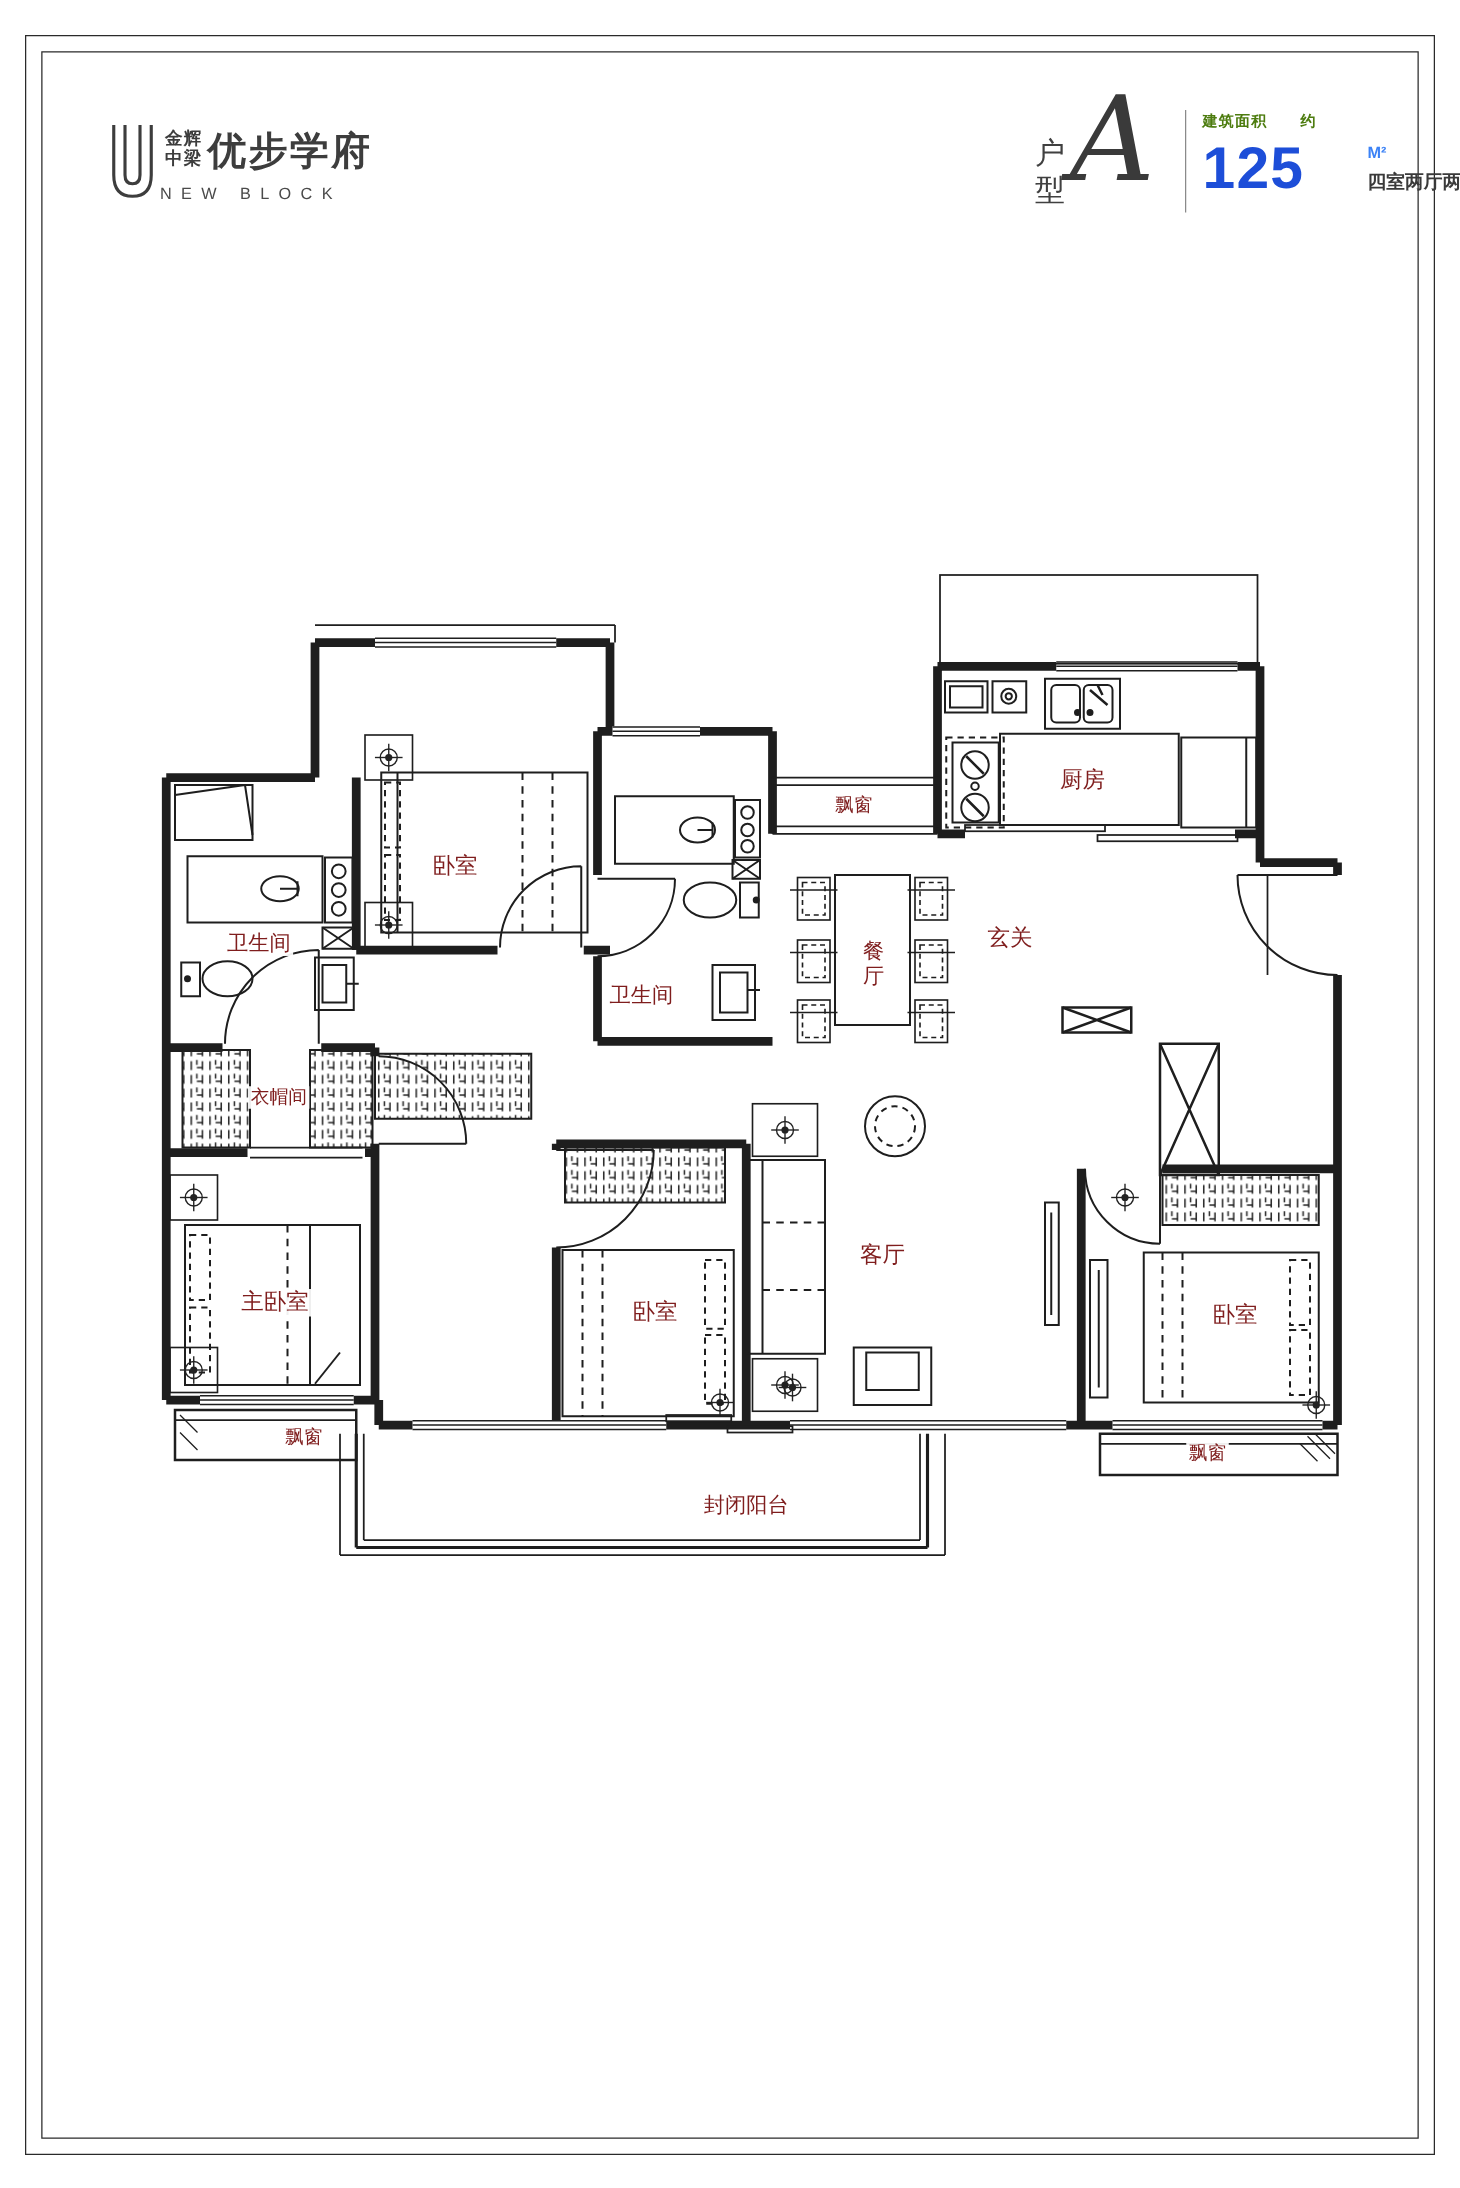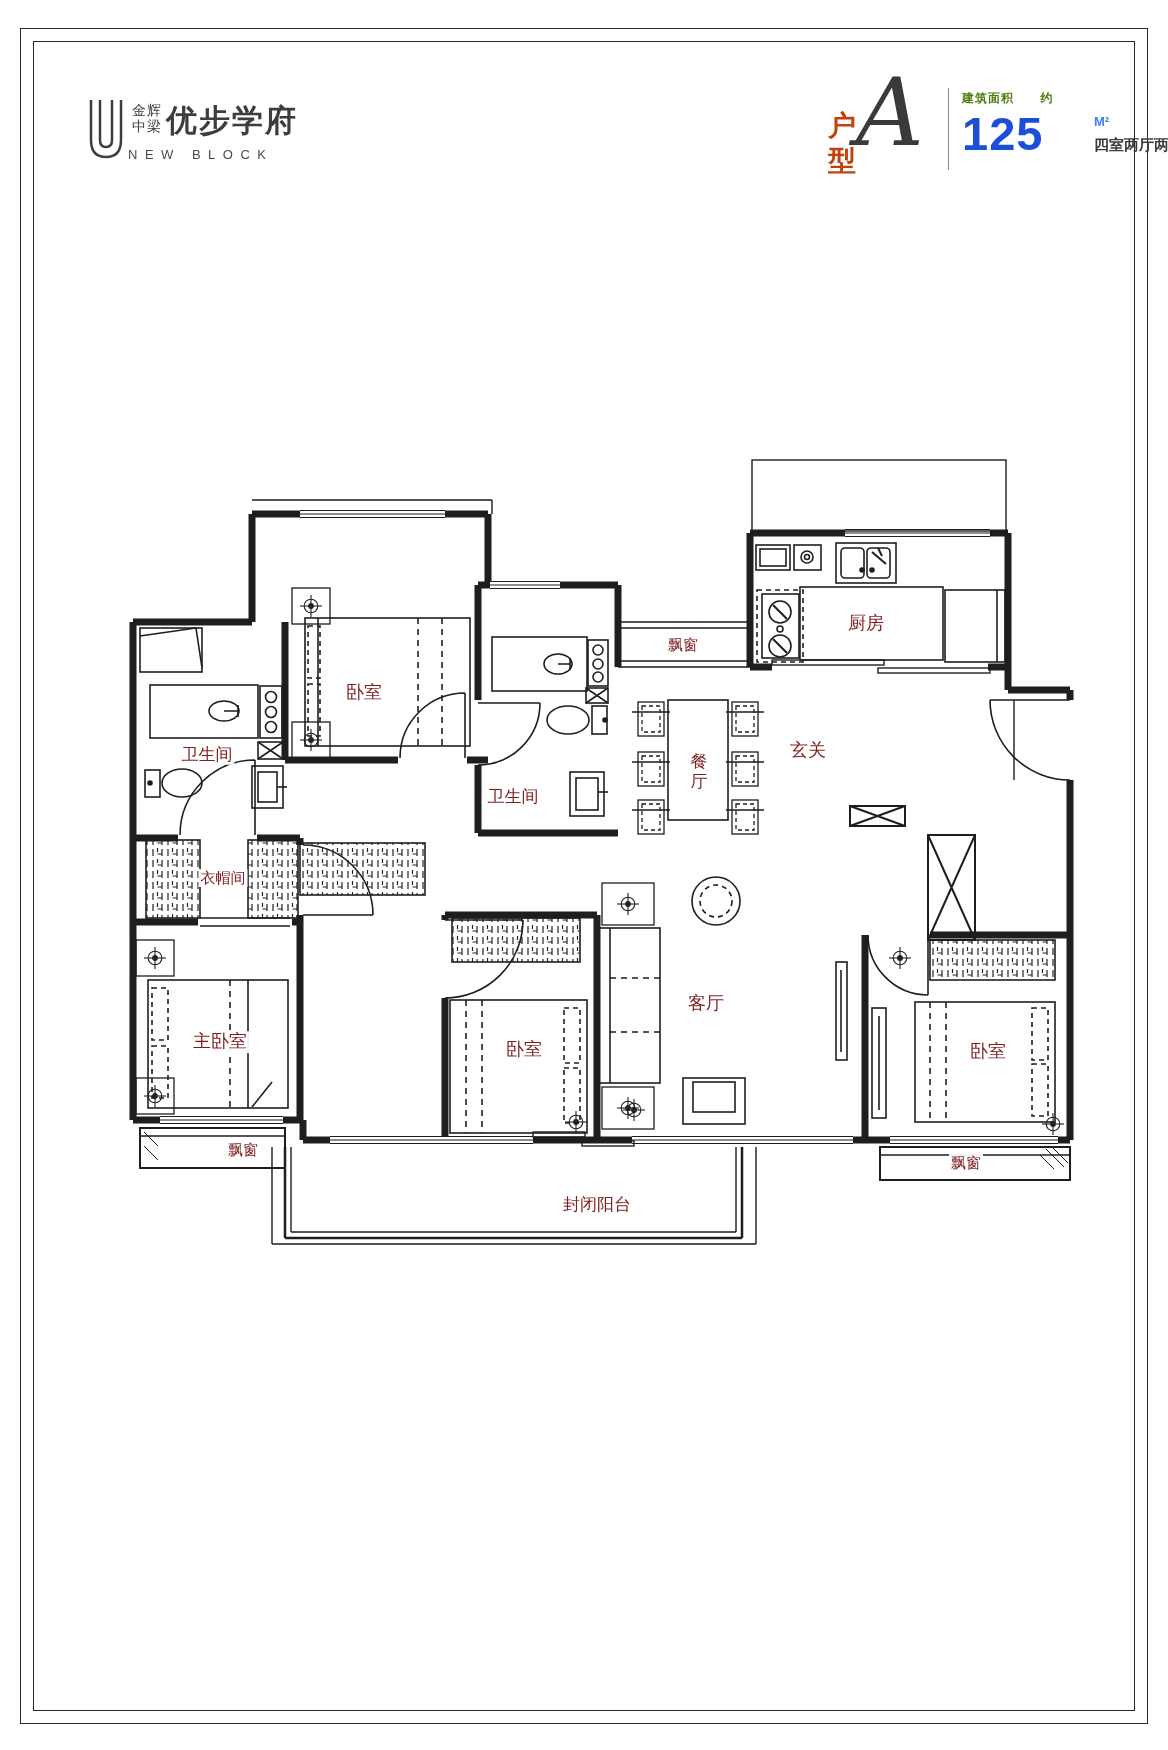--- a/index.html
+++ b/index.html
@@ -4,26 +4,26 @@
 <style>
   html,body{margin:0;padding:0;background:#ffffff;}
   body{width:1168px;height:1750px;position:relative;font-family:"Liberation Sans",sans-serif;color:#1c1c1c;overflow:hidden;}
   
   .frame-outer{position:absolute;left:20px;top:28px;width:1126px;height:1694px;border:1.5px solid #2a2a2a;}
   .frame-inner{position:absolute;left:33px;top:41px;width:1100px;height:1668px;border:1px solid #2a2a2a;}
 
   
   .logo{position:absolute;left:88px;top:100px;display:flex;align-items:flex-start;}
   .logo-mark{width:36px;height:60px;margin-right:8px;}
-  .logo-cn-small{font-size:14px;font-weight:normal;color:#3d3d3d;line-height:1.15;letter-spacing:1px;margin-top:2px;}
+  .logo-cn-small{font-size:14px;font-weight:bold;color:#3d3d3d;line-height:1.15;letter-spacing:1px;margin-top:2px;}
   .logo-cn-big{font-size:31px;font-weight:bold;color:#3d3d3d;letter-spacing:2px;margin-left:4px;margin-top:0px;font-family:"Liberation Sans",sans-serif;}
   .logo-en{position:absolute;left:128px;top:147px;font-size:13px;color:#4a4a4a;letter-spacing:7.5px;font-weight:normal;}
 
   .unit-head{position:absolute;left:820px;top:80px;height:95px;}
-  .unit-type-label{position:absolute;left:8px;top:28px;width:22px;font-size:28px;line-height:1.25;color:#c2410c;font-weight:bold;text-align:center;}
+  .unit-type-label{position:absolute;left:8px;top:28px;width:22px;font-size:24px;line-height:1.25;color:#404040;font-weight:normal;text-align:center;}
   .unit-type-value{position:absolute;left:36px;top:-14px;font-family:"DejaVu Serif",serif;font-style:italic;font-size:94px;color:#3a3a3a;line-height:1;}
   .unit-divider{position:absolute;left:128px;top:8px;width:1px;height:82px;background:#8a8a8a;}
   .unit-right{position:absolute;left:142px;top:8px;white-space:nowrap;}
   .unit-area-row{font-size:12px;color:#4d7c0f;font-weight:bold;letter-spacing:1px;}
   .unit-area-approx{margin-left:22px;font-weight:bold;}
   .unit-area-value{position:absolute;left:0;top:20px;font-size:47px;color:#1d4ed8;font-weight:bold;letter-spacing:1px;line-height:1.1;}
   .unit-m2{position:absolute;left:132px;top:26px;font-size:13px;color:#3b82f6;font-weight:bold;}
   .unit-rooms{position:absolute;left:132px;top:48px;font-size:15px;color:#3a3a3a;font-weight:bold;}
 
   

